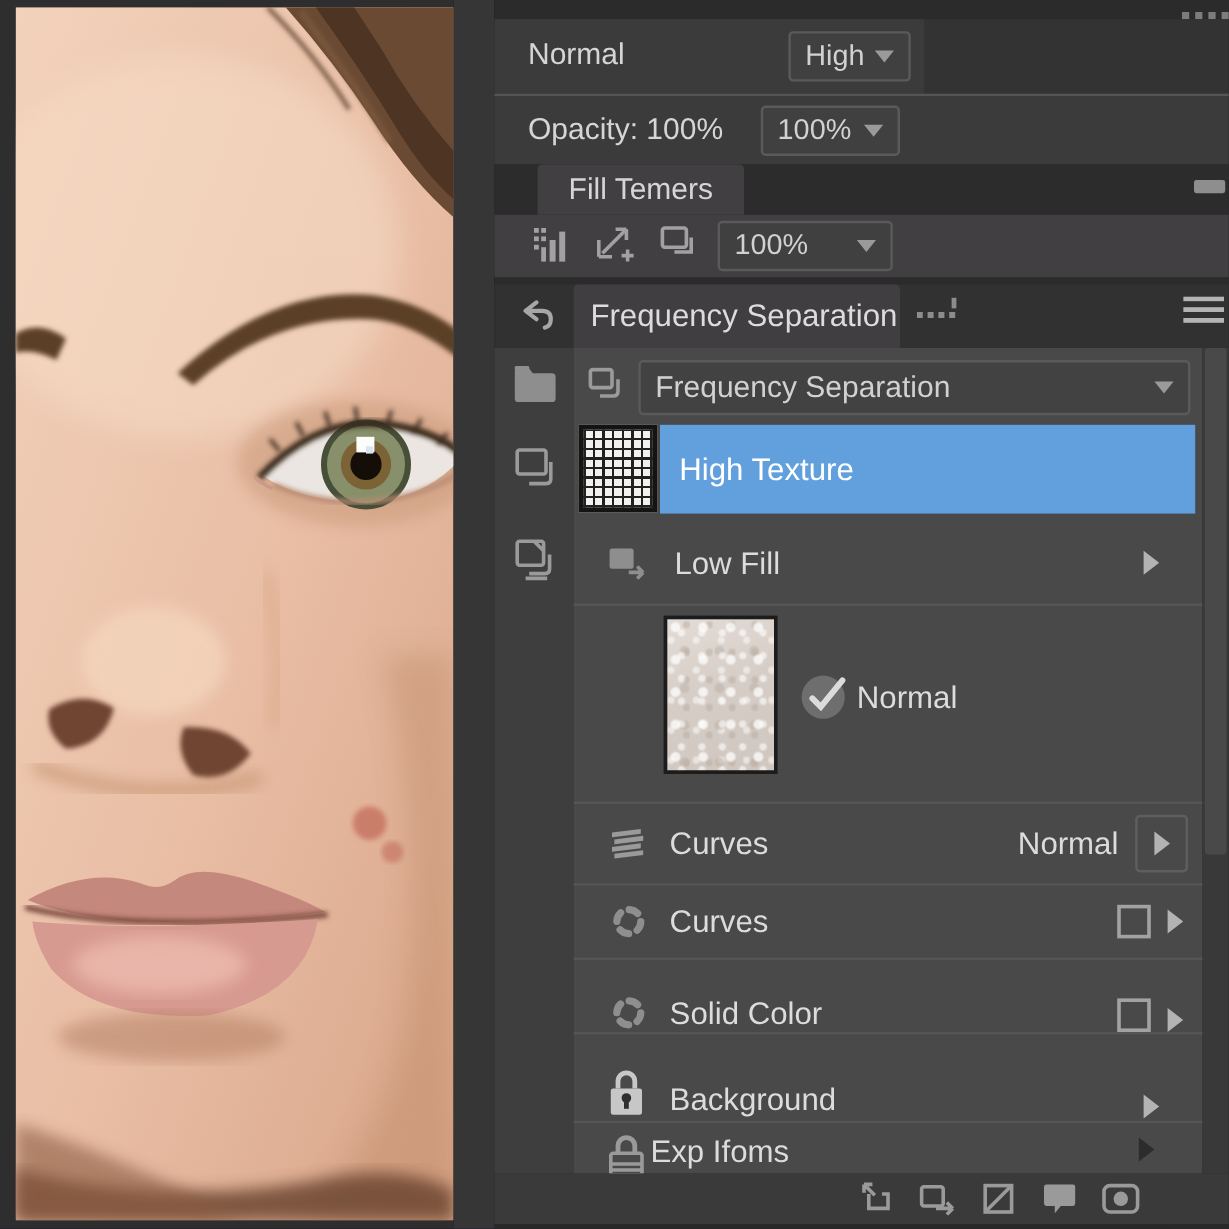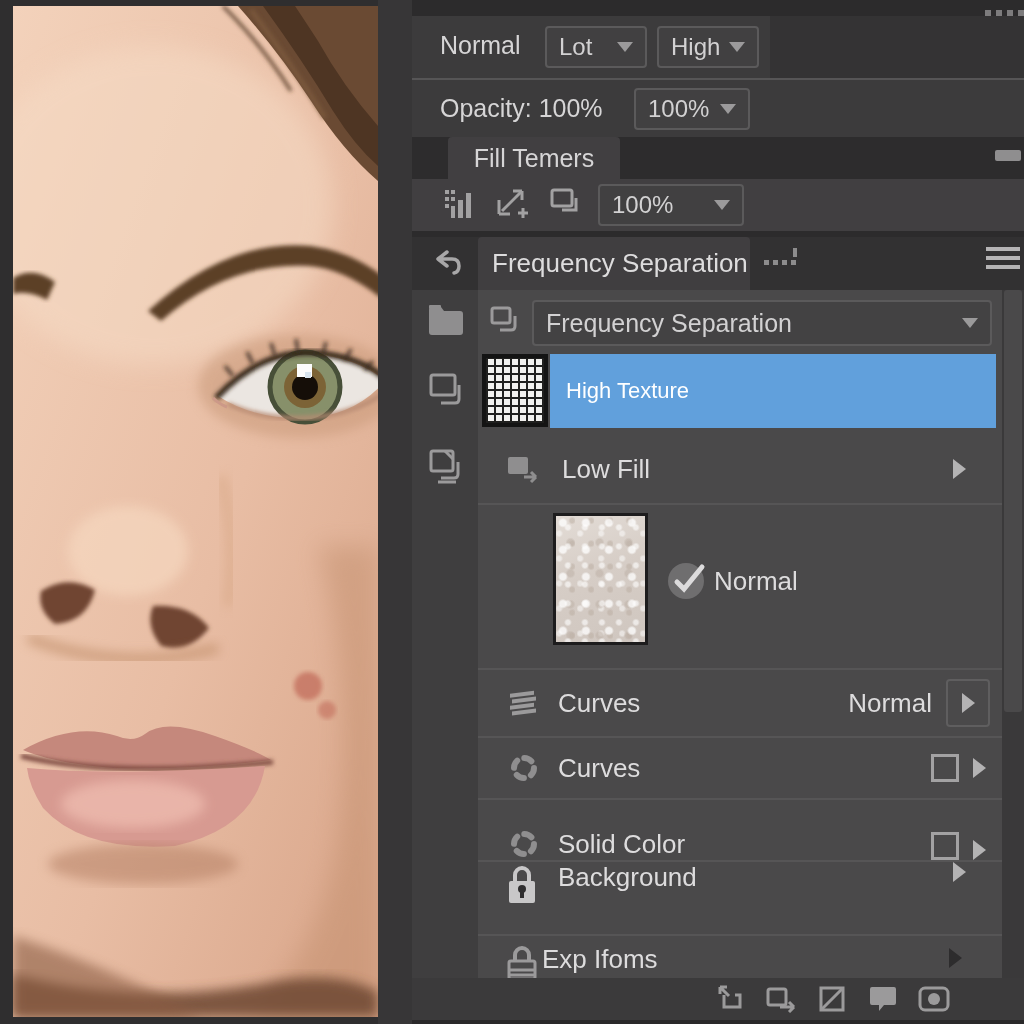--- a/index.html
+++ b/index.html
@@ -130,24 +130,20 @@
     <div class="abs" style="left:573px; top:10px; display:flex; gap:5px;">
       <span style="width:6px;height:6px;background:#7d7c7d;"></span>
       <span style="width:6px;height:6px;background:#7d7c7d;"></span>
       <span style="width:6px;height:6px;background:#7d7c7d;"></span>
       <span style="width:6px;height:6px;background:#7d7c7d;"></span>
     </div>
 
     <div class="abs" style="left:0; top:16px; width:358px; height:62px; background:#3c3b3c;"></div>
     <div class="abs" style="left:358px; top:16px; width:254px; height:62px; background:#343334;"></div>
     <div class="abs txt" style="left:28px; top:31px;">Normal</div>
-    <div class="abs dropdown" style="left:133px; top:26px; width:102px; height:42px;">
-      <span>Lot</span>
-      <span class="chev-down"></span>
-    </div>
     <div class="abs dropdown" style="left:245px; top:26px; width:102px; height:42px;">
       <span>High</span>
       <span class="chev-down"></span>
     </div>
     <div class="abs divider" style="left:0; top:78px; width:612px;"></div>
 
     <div class="abs" style="left:0; top:80px; width:612px; height:57px; background:#3c3b3c;"></div>
     <div class="abs txt" style="left:28px; top:94px;">Opacity: 100%</div>
     <div class="abs dropdown" style="left:222px; top:88px; width:116px; height:42px;">
       <span>100%</span>
@@ -246,21 +242,21 @@
         <path d="M25 10 v10 q0 4 -4 4 h-11"></path>
       </g>
     </svg>
     <div class="abs dropdown" style="left:120px; top:300px; width:460px; height:46px; background:#434243;">
       <span style="font-size:25px;">Frequency Separation</span>
       <span class="chev-down"></span>
     </div>
 
     <div class="abs grid-thumb" style="left:70px; top:354px; width:66px; height:73px;"></div>
     <div class="abs" style="left:138px; top:354px; width:446px; height:74px; background:#61a0dc; display:flex; align-items:center;">
-      <span style="margin-left:16px; color:#ffffff; font-size:22px;text-align:center;">High Texture</span>
+      <span style="margin-left:16px; color:#ffffff; font-size:26px;text-align:center;">High Texture</span>
     </div>
 
     <div class="abs" style="left:66px; top:435px; width:524px; height:68px; display:flex; align-items:center;">
       <svg class="icon" style="margin-left:28px;" width="38" height="32" viewBox="0 0 38 32">
         <rect x="2" y="4" width="20" height="17" rx="2" fill="#8f8e8f"></rect>
         <path d="M18 24 h12 m0 0 l-5 -5 m5 5 l-5 5" stroke="#8f8e8f" stroke-width="3" fill="none"></path>
       </svg>
       <span class="txt-big" style="margin-left:18px;">Low Fill</span>
       <span class="chev-right" style="margin-left:auto; margin-right:36px;"></span>
     </div>
@@ -304,21 +300,21 @@
     <div class="abs" style="left:66px; top:800px; width:524px; height:60px; display:flex; align-items:flex-end;">
       <svg class="icon" style="margin-left:30px;" width="32" height="32" viewBox="0 0 32 32">
         <circle cx="16" cy="16" r="10" fill="none" stroke="#8f8e8f" stroke-width="6" stroke-dasharray="8 7.7" stroke-linecap="round"></circle>
       </svg>
       <span class="txt-big" style="margin-left:18px;">Solid Color</span>
       <span class="checkbox" style="margin-left:auto; width:28px; height:28px;"></span>
       <span class="chev-right" style="margin-left:14px; margin-right:16px;"></span>
     </div>
     <div class="abs divider" style="left:66px; top:860px; width:524px;"></div>
 
-    <div class="abs" style="left:66px; top:862px; width:524px; height:70px; display:flex; align-items:flex-start;">
+    <div class="abs" style="left:66px; top:862px; width:524px; height:70px; display:flex; align-items:flex-end;">
       <svg class="icon" style="margin-left:26px;" width="36" height="44" viewBox="0 0 36 44">
         <path d="M11 19 v-6 a7 7 0 0 1 14 0 v6" stroke="#c8c7c8" stroke-width="4" fill="none"></path>
         <rect x="5" y="19" width="26" height="22" rx="2" fill="#c8c7c8"></rect>
         <circle cx="18" cy="27" r="4" fill="#2f2e2f"></circle>
           <rect x="16" y="28" width="4" height="8" fill="#2f2e2f"></rect>
       </svg>
       <span class="txt-big" style="margin-left:18px;">Background</span>
       <span class="chev-right" style="margin-left:auto; margin-right:36px;"></span>
     </div>
     <div class="abs divider" style="left:66px; top:934px; width:524px;"></div>

